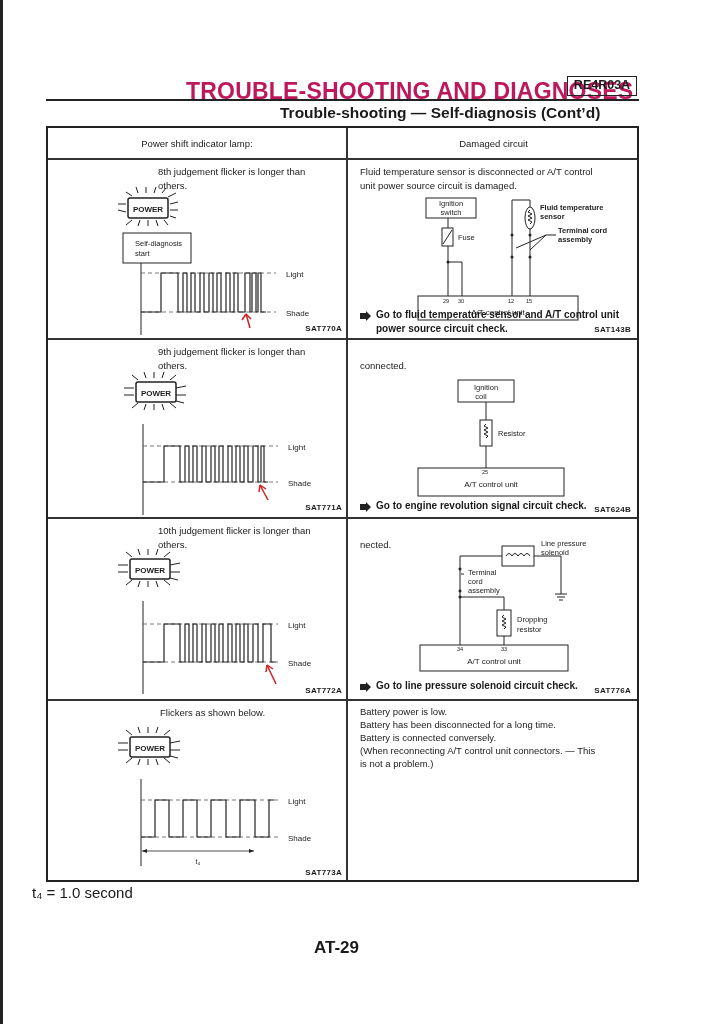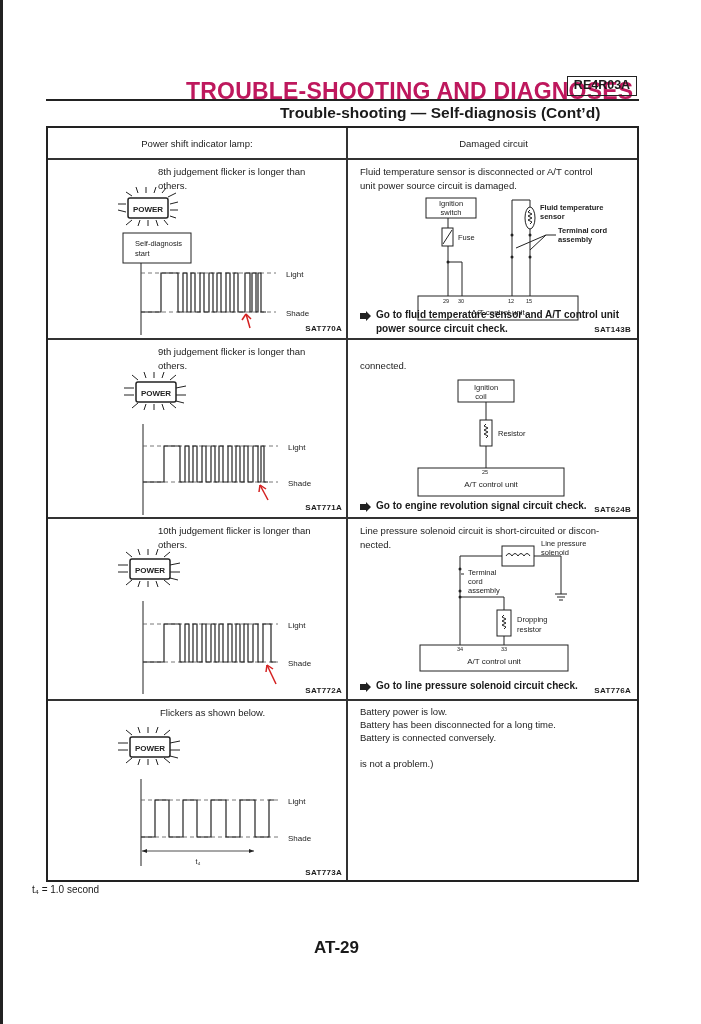--- a/index.html
+++ b/index.html
@@ -11,21 +11,21 @@
   .rule { position: absolute; left: 46px; top: 99px; width: 593px; height: 2px; background: #222; }
   .subtitle { position: absolute; left: 280px; top: 104px; font-size: 15.5px; font-weight: bold; color: #1a1a1a; }
   .table { position: absolute; left: 46px; top: 126px; width: 593px; height: 756px; border: 2px solid #222; }
   .hline { position: absolute; left: 0; width: 100%; height: 1.5px; background: #333; }
   .vline { position: absolute; top: 0; left: 298px; width: 1.5px; height: 100%; background: #333; }
   .th { position: absolute; top: 0; height: 31px; font-size: 9.5px; line-height: 31px; text-align: center; }
   .cell { position: absolute; }
   .txt { position: absolute; font-size: 9.5px; line-height: 14px; }
   .code { position: absolute; font-size: 8px; font-weight: bold; letter-spacing: 0.3px; }
   .goto { position: absolute; font-size: 10px; font-weight: bold; line-height: 14px; }
-  .footnote { position: absolute; left: 32px; top: 884px; font-size: 10px; }
+  .footnote { position: absolute; left: 32px; top: 884px; font-size: 15px; }
   .page-num { position: absolute; left: 314px; top: 938px; font-size: 17px; font-weight: bold; }
   svg text { font-family: "Liberation Sans", sans-serif; }
 </style>
 </head>
 <body>
 
 <div class="left-edge"></div>
 
 <div class="main-title">TROUBLE-SHOOTING AND DIAGNOSES</div>
 <div class="model-badge">RE4R03A</div>
@@ -229,21 +229,20 @@
       <g stroke="#d42020" stroke-width="1.5" fill="none">
         <line x1="228" y1="165" x2="219" y2="146"></line>
           <line x1="219" y1="146" x2="218" y2="153"></line>
           <line x1="219" y1="146" x2="225" y2="150"></line>
       </g>
     </svg>
     <div class="code" style="right:4px;top:167px;">SAT772A</div>
   </div>
 
   <div class="cell" style="left:300px;top:391px;width:291px;height:180px;">
-    <div class="txt" style="left:12px;top:5px;">Line pressure solenoid circuit is short-circuited or discon-</div>
     <div class="txt" style="left:12px;top:19px;">nected.</div>
     <svg style="position:absolute;left:0;top:0;" width="291" height="180">
       <g stroke="#222" stroke-width="1" fill="none">
         <rect x="154" y="27" width="32" height="20"></rect>
         <path d="M158,37 q3,-5 6,0 q3,-5 6,0 q3,-5 6,0 q3,-5 6,0"></path>
         <line x1="112" y1="37" x2="154" y2="37"></line>
           <line x1="186" y1="37" x2="213" y2="37"></line>
           <line x1="213" y1="37" x2="213" y2="75"></line>
         <line x1="207" y1="75" x2="219" y2="75"></line>
           <line x1="209" y1="78" x2="217" y2="78"></line>
@@ -312,18 +311,19 @@
       <text x="240" y="103" font-size="8" fill="#222">Light</text>
       <text x="240" y="140" font-size="8" fill="#222">Shade</text>
     </svg>
     <div class="code" style="right:4px;top:167px;">SAT773A</div>
   </div>
 
   <div class="cell" style="left:300px;top:573px;width:291px;height:224px;">
     <div class="txt" style="left:12px;top:4px;">Battery power is low.</div>
     <div class="txt" style="left:12px;top:17px;">Battery has been disconnected for a long time.</div>
     <div class="txt" style="left:12px;top:30px;">Battery is connected conversely.</div>
+    <div class="txt" style="left:12px;top:43px;">(When reconnecting A/T control unit connectors. — This</div>
     <div class="txt" style="left:12px;top:56px;">is not a problem.)</div>
   </div>
 </div>
 
 <div class="footnote">t₄ = 1.0 second</div>
 <div class="page-num">AT-29</div>
 
 </body></html>

